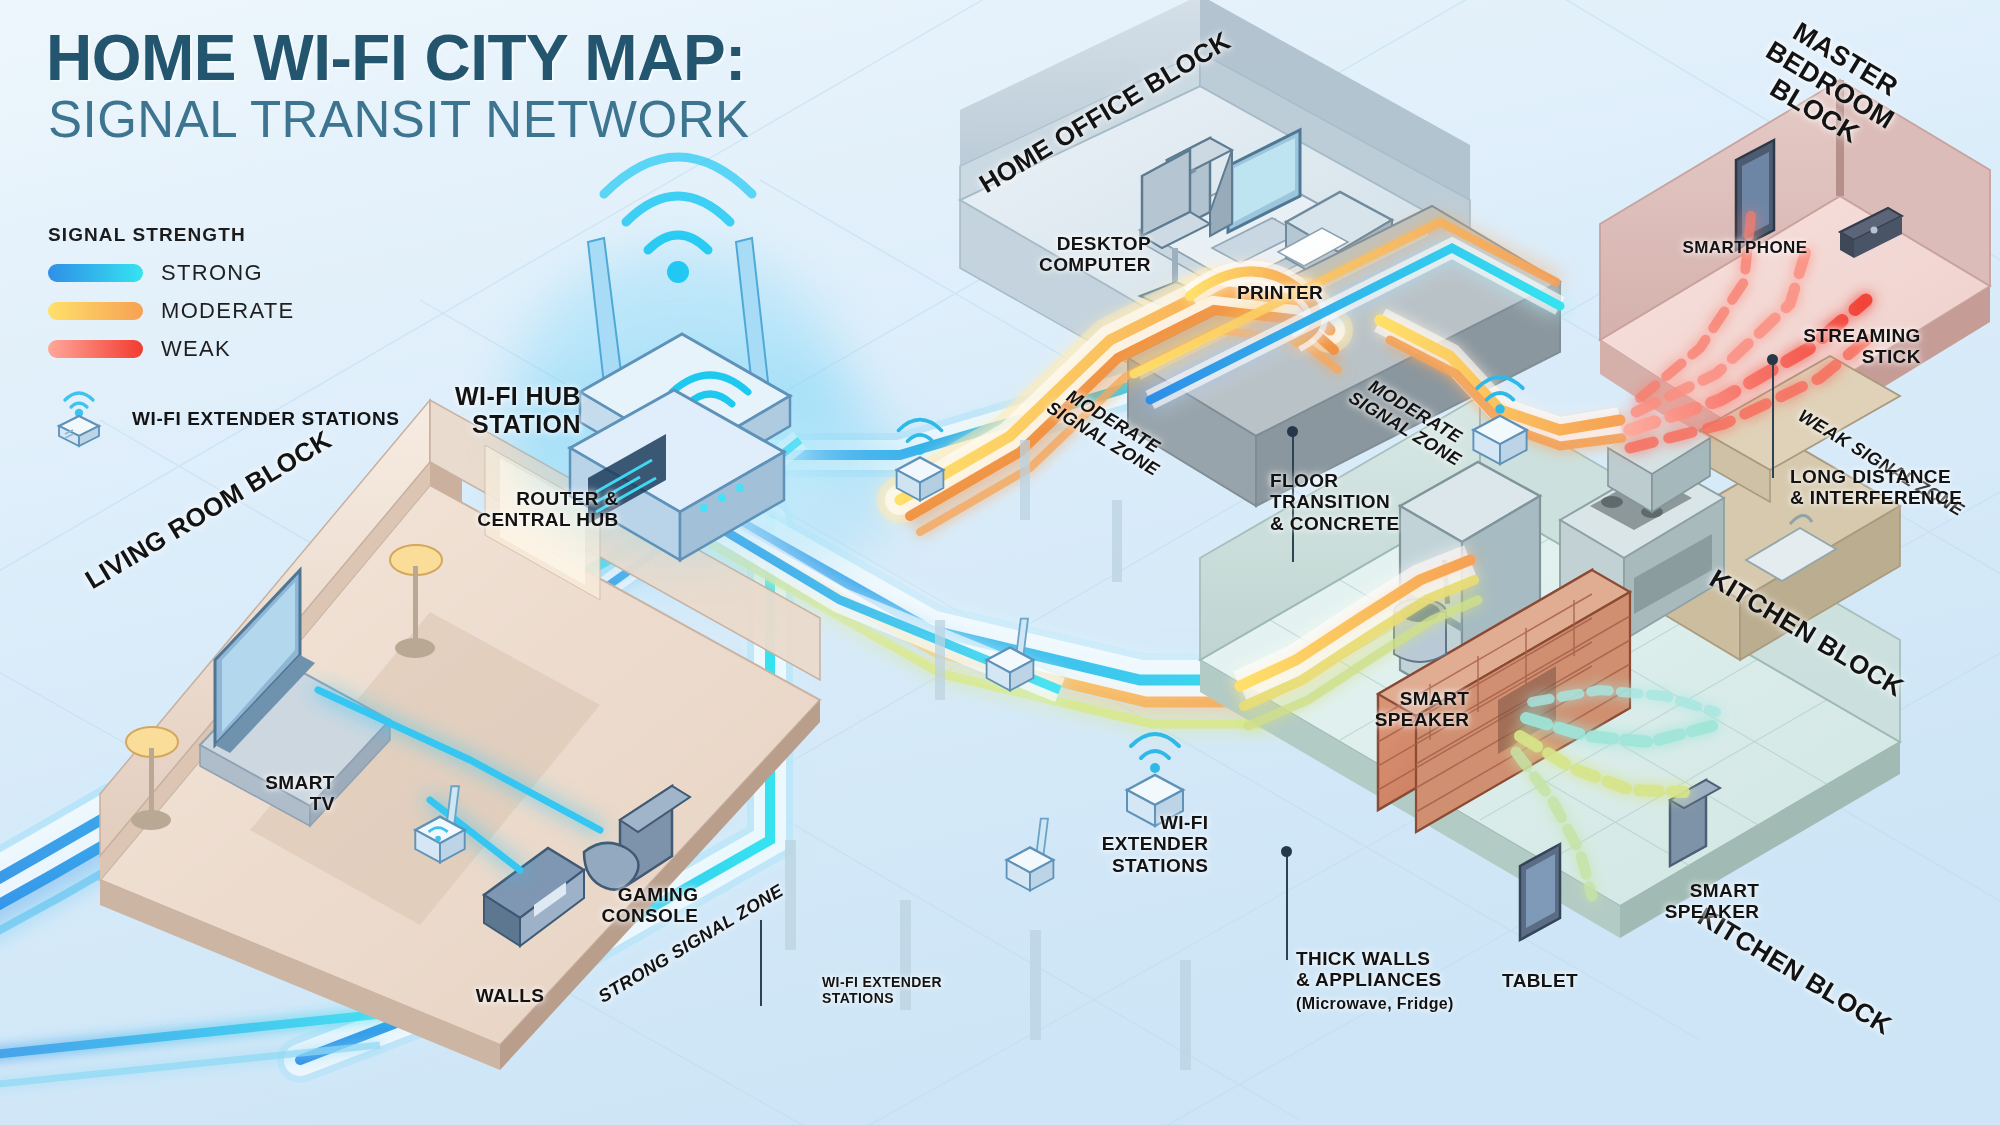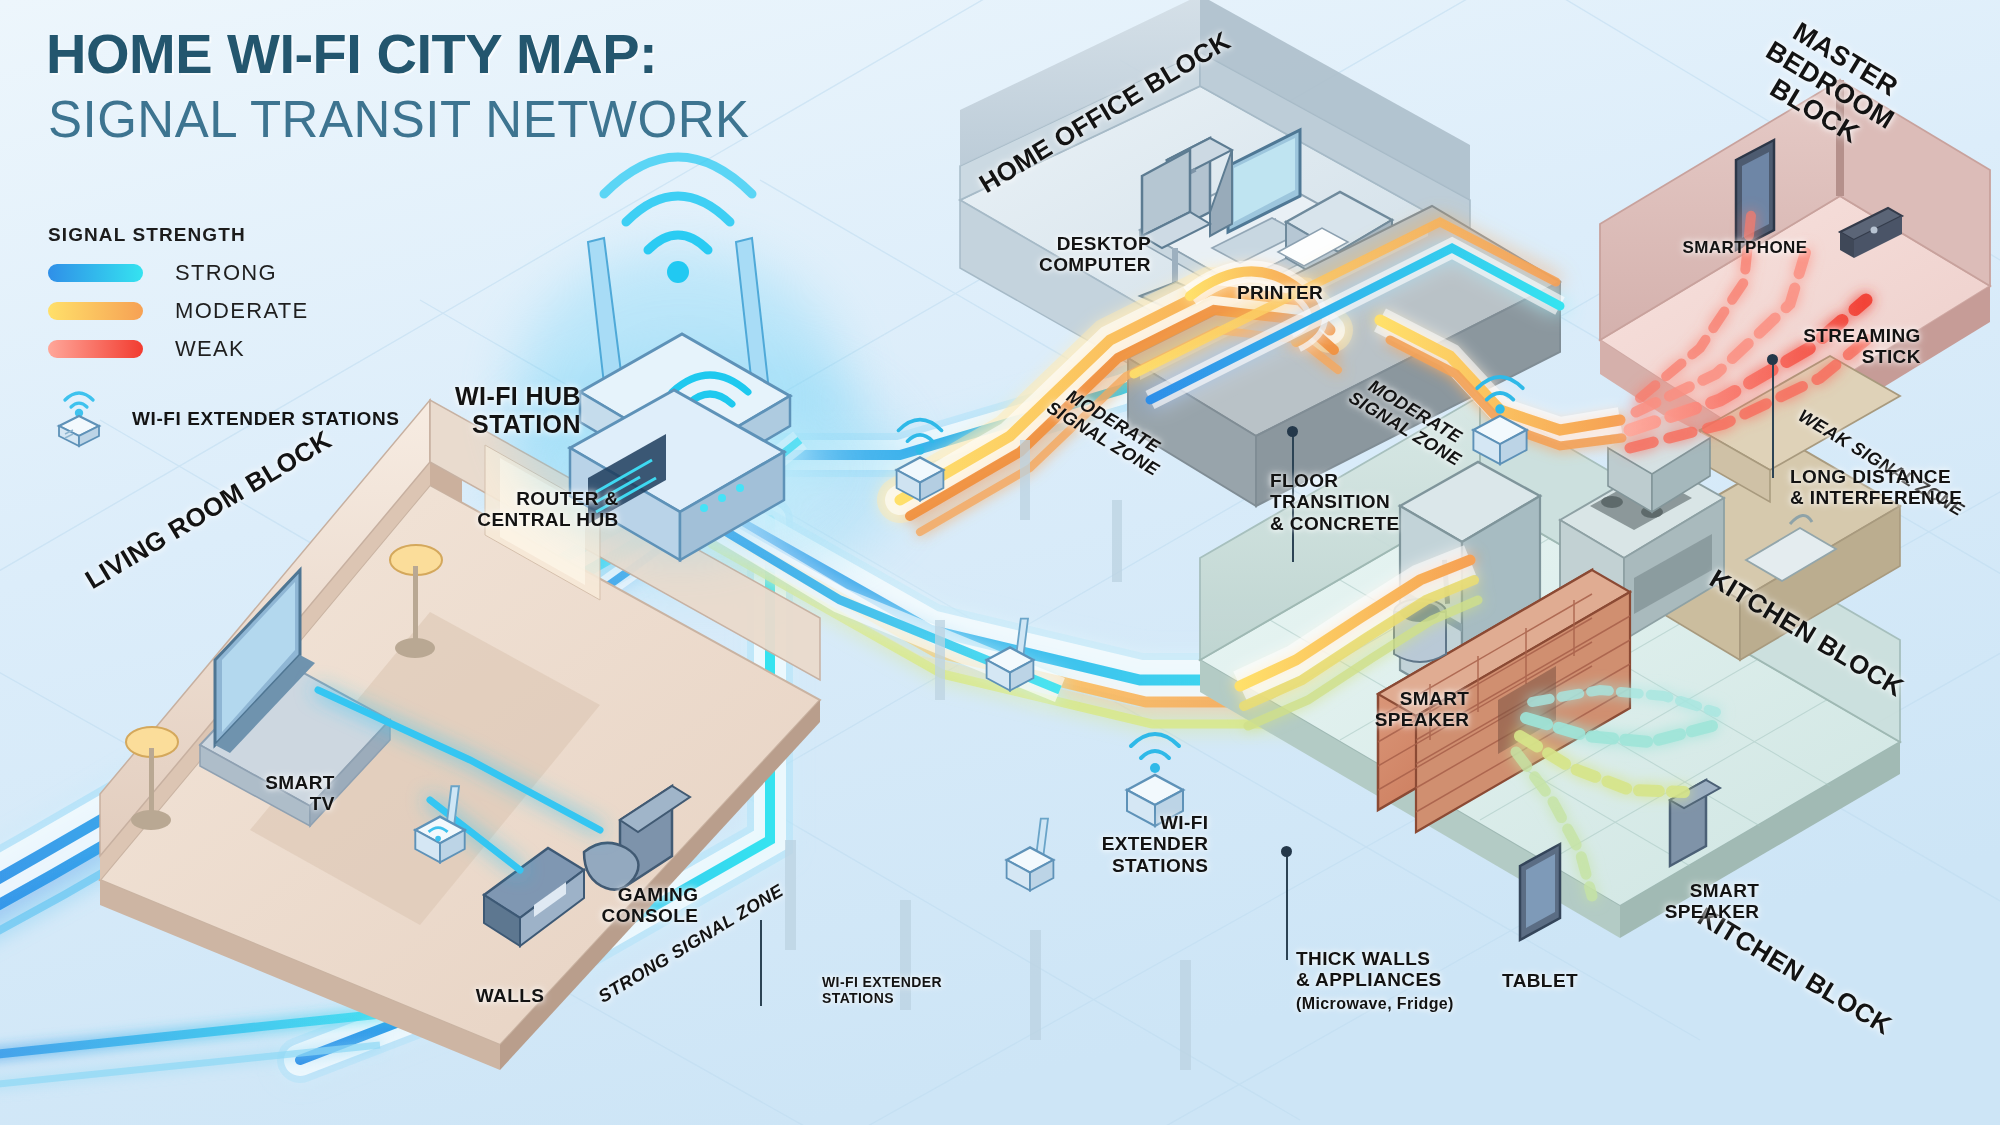--- a/index.html
+++ b/index.html
@@ -12,30 +12,30 @@
   }
   #stage { position:absolute; inset:0; }
   svg.layer { position:absolute; left:0; top:0; width:2000px; height:1125px; overflow:visible; }
   .lbl {
     position:absolute; font-weight:700; color:#131313; letter-spacing:.4px;
     line-height:1.12; text-shadow:0 0 5px rgba(255,255,255,.95),0 0 10px rgba(255,255,255,.8);
     white-space:pre-line; pointer-events:none;
   }
   .ctr { text-align:right; transform:translateX(-50%); }
   .ttl-main {
-    position:absolute; left:46px; top:26px; font-size:56px; font-weight:800;
+    position:absolute; left:46px; top:26px; font-size:64px; font-weight:800;
     color:#23566e; letter-spacing:-.5px; line-height:1;
     text-shadow:2px 2px 0 rgba(255,255,255,.6);
   }
   .ttl-sub {
     position:absolute; left:48px; top:92px; font-size:51px; font-weight:400;
     color:#3d7490; letter-spacing:.5px; line-height:1.1;
   }
   .lg-title { position:absolute; left:48px; top:224px; font-size:19px; font-weight:800; color:#1c1c1c; letter-spacing:1.1px; }
-  .lg-row { position:absolute; left:48px; display:flex; align-items:center; gap:32px; }
+  .lg-row { position:absolute; left:48px; display:flex; align-items:center; gap:18px; }
   .lg-bar { width:95px; height:18px; border-radius:9px; }
   .lg-txt { font-size:22px; font-weight:400; color:#1f1f1f; letter-spacing:1.3px; }
   .lg-ext { position:absolute; left:48px; top:388px; display:flex; align-items:center; gap:22px; }
   .lg-ext-txt { font-size:19px; font-weight:800; color:#141414; letter-spacing:.6px; line-height:1.2; }
   .leader { position:absolute; background:#2c4354; width:2px; }
   .dot { position:absolute; width:11px; height:11px; border-radius:50%; background:#24384a; }
 </style>
 </head>
 <body>
 

